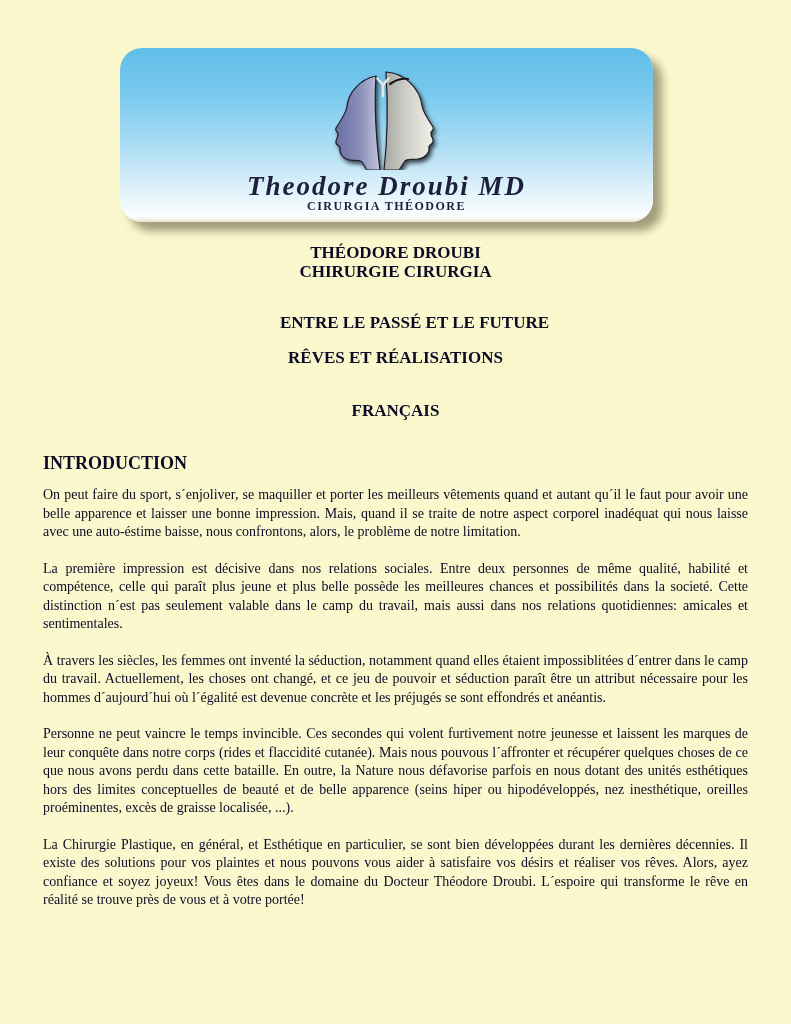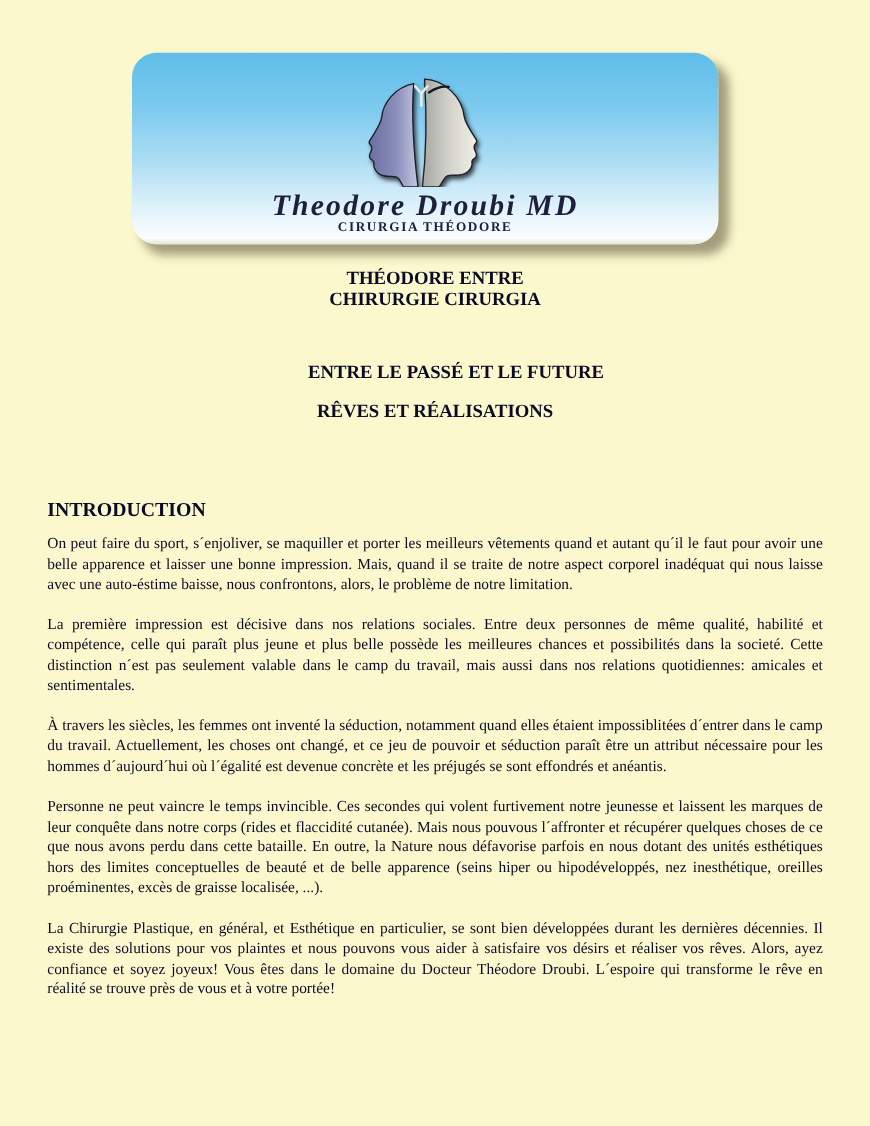--- a/index.html
+++ b/index.html
@@ -64,21 +64,21 @@
   .doc-header {
     position: absolute;
     top: 243px;
     left: 0;
     width: 791px;
     text-align: center;
     font-weight: bold;
     font-size: 17px;
     line-height: 19px;
   }
-  .doc-header .sp1 { margin-top: 48px; padding-left: 38px; }
+  .doc-header .sp1 { margin-top: 32px; padding-left: 38px; }
   .doc-header .sp2 { margin-top: 16px; }
   .doc-header .sp3 { margin-top: 34px; }
 
   
   .content {
     position: absolute;
     top: 454px;
     left: 43px;
     width: 705px;
   }
@@ -134,24 +134,25 @@
         <path d="M59,26 L59,14"></path>
         <path d="M59,15 L53.5,8.5"></path>
         <path d="M59,15 L64.5,8.5"></path>
       </g>
     </svg>
     <div class="logo-name">Theodore Droubi  MD</div>
     <div class="logo-sub">CIRURGIA THÉODORE</div>
   </div>
 
   <div class="doc-header">
-    <div>THÉODORE ENTRE</div>
+    <div>THÉODORE DROUBI</div>
     <div>CHIRURGIE CIRURGIA</div>
     <div class="sp1">ENTRE LE PASSÉ ET LE FUTURE</div>
     <div class="sp2">RÊVES ET RÉALISATIONS</div>
+    <div class="sp3">FRANÇAIS</div>
   </div>
 
   <div class="content">
     <div class="section-title">INTRODUCTION</div>
     <p>On peut faire du sport, s´enjoliver, se maquiller et porter les meilleurs vêtements quand et autant qu´il le faut pour avoir une belle apparence et laisser une bonne impression. Mais, quand il se traite de notre aspect corporel inadéquat qui nous laisse avec une auto-éstime baisse, nous confrontons, alors, le problème de notre limitation.</p>
     <p>La première impression est décisive dans nos relations sociales. Entre deux personnes de même qualité, habilité et compétence, celle qui paraît plus jeune et plus belle possède les meilleures chances et possibilités dans la societé. Cette distinction n´est pas seulement valable dans le camp du travail, mais aussi dans nos relations quotidiennes: amicales et sentimentales.</p>
     <p>À travers les siècles, les femmes ont inventé la séduction, notamment quand elles étaient impossiblitées d´entrer dans le camp du travail. Actuellement, les choses ont changé, et ce jeu de pouvoir et séduction paraît être un attribut nécessaire pour les hommes d´aujourd´hui où l´égalité est devenue concrète et les préjugés se sont effondrés et anéantis.</p>
     <p>Personne ne peut vaincre le temps invincible. Ces secondes qui volent furtivement notre jeunesse et laissent les marques de leur conquête dans notre corps (rides et flaccidité cutanée). Mais nous pouvous l´affronter et récupérer quelques choses de ce que nous avons perdu dans cette bataille. En outre, la Nature nous défavorise parfois en nous dotant des unités esthétiques hors des limites conceptuelles de beauté et de belle apparence (seins hiper ou hipodéveloppés, nez inesthétique, oreilles proéminentes, excès de graisse localisée, ...).</p>
     <p>La Chirurgie Plastique, en général, et Esthétique en particulier, se sont bien développées durant les dernières décennies. Il existe des solutions pour vos plaintes et nous pouvons vous aider à satisfaire vos désirs et réaliser vos rêves. Alors, ayez confiance et soyez joyeux! Vous êtes dans le domaine du Docteur Théodore Droubi. L´espoire qui transforme le rêve en réalité se trouve près de vous et à votre portée!</p>
   </div>

